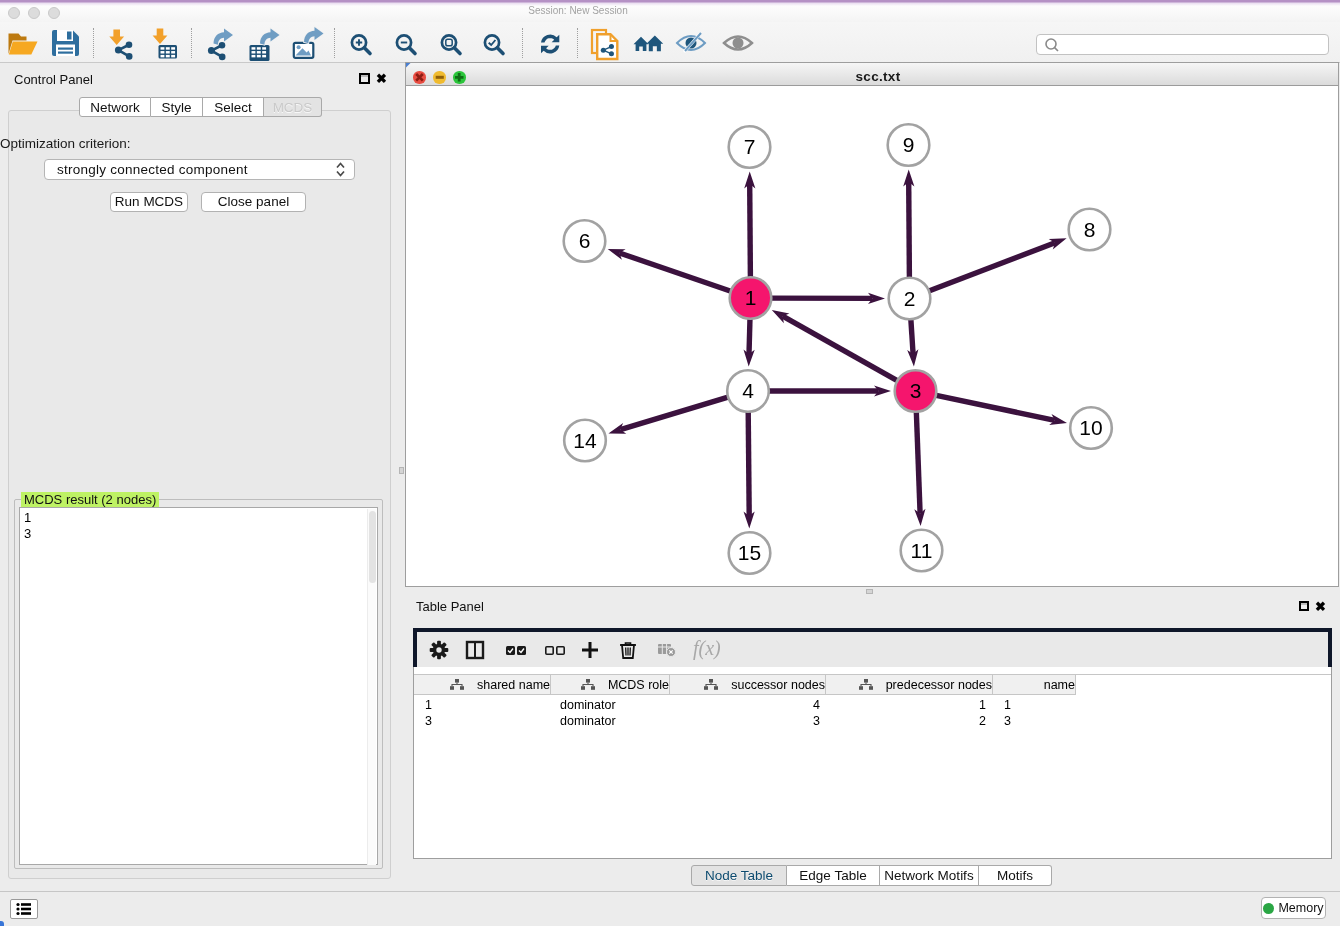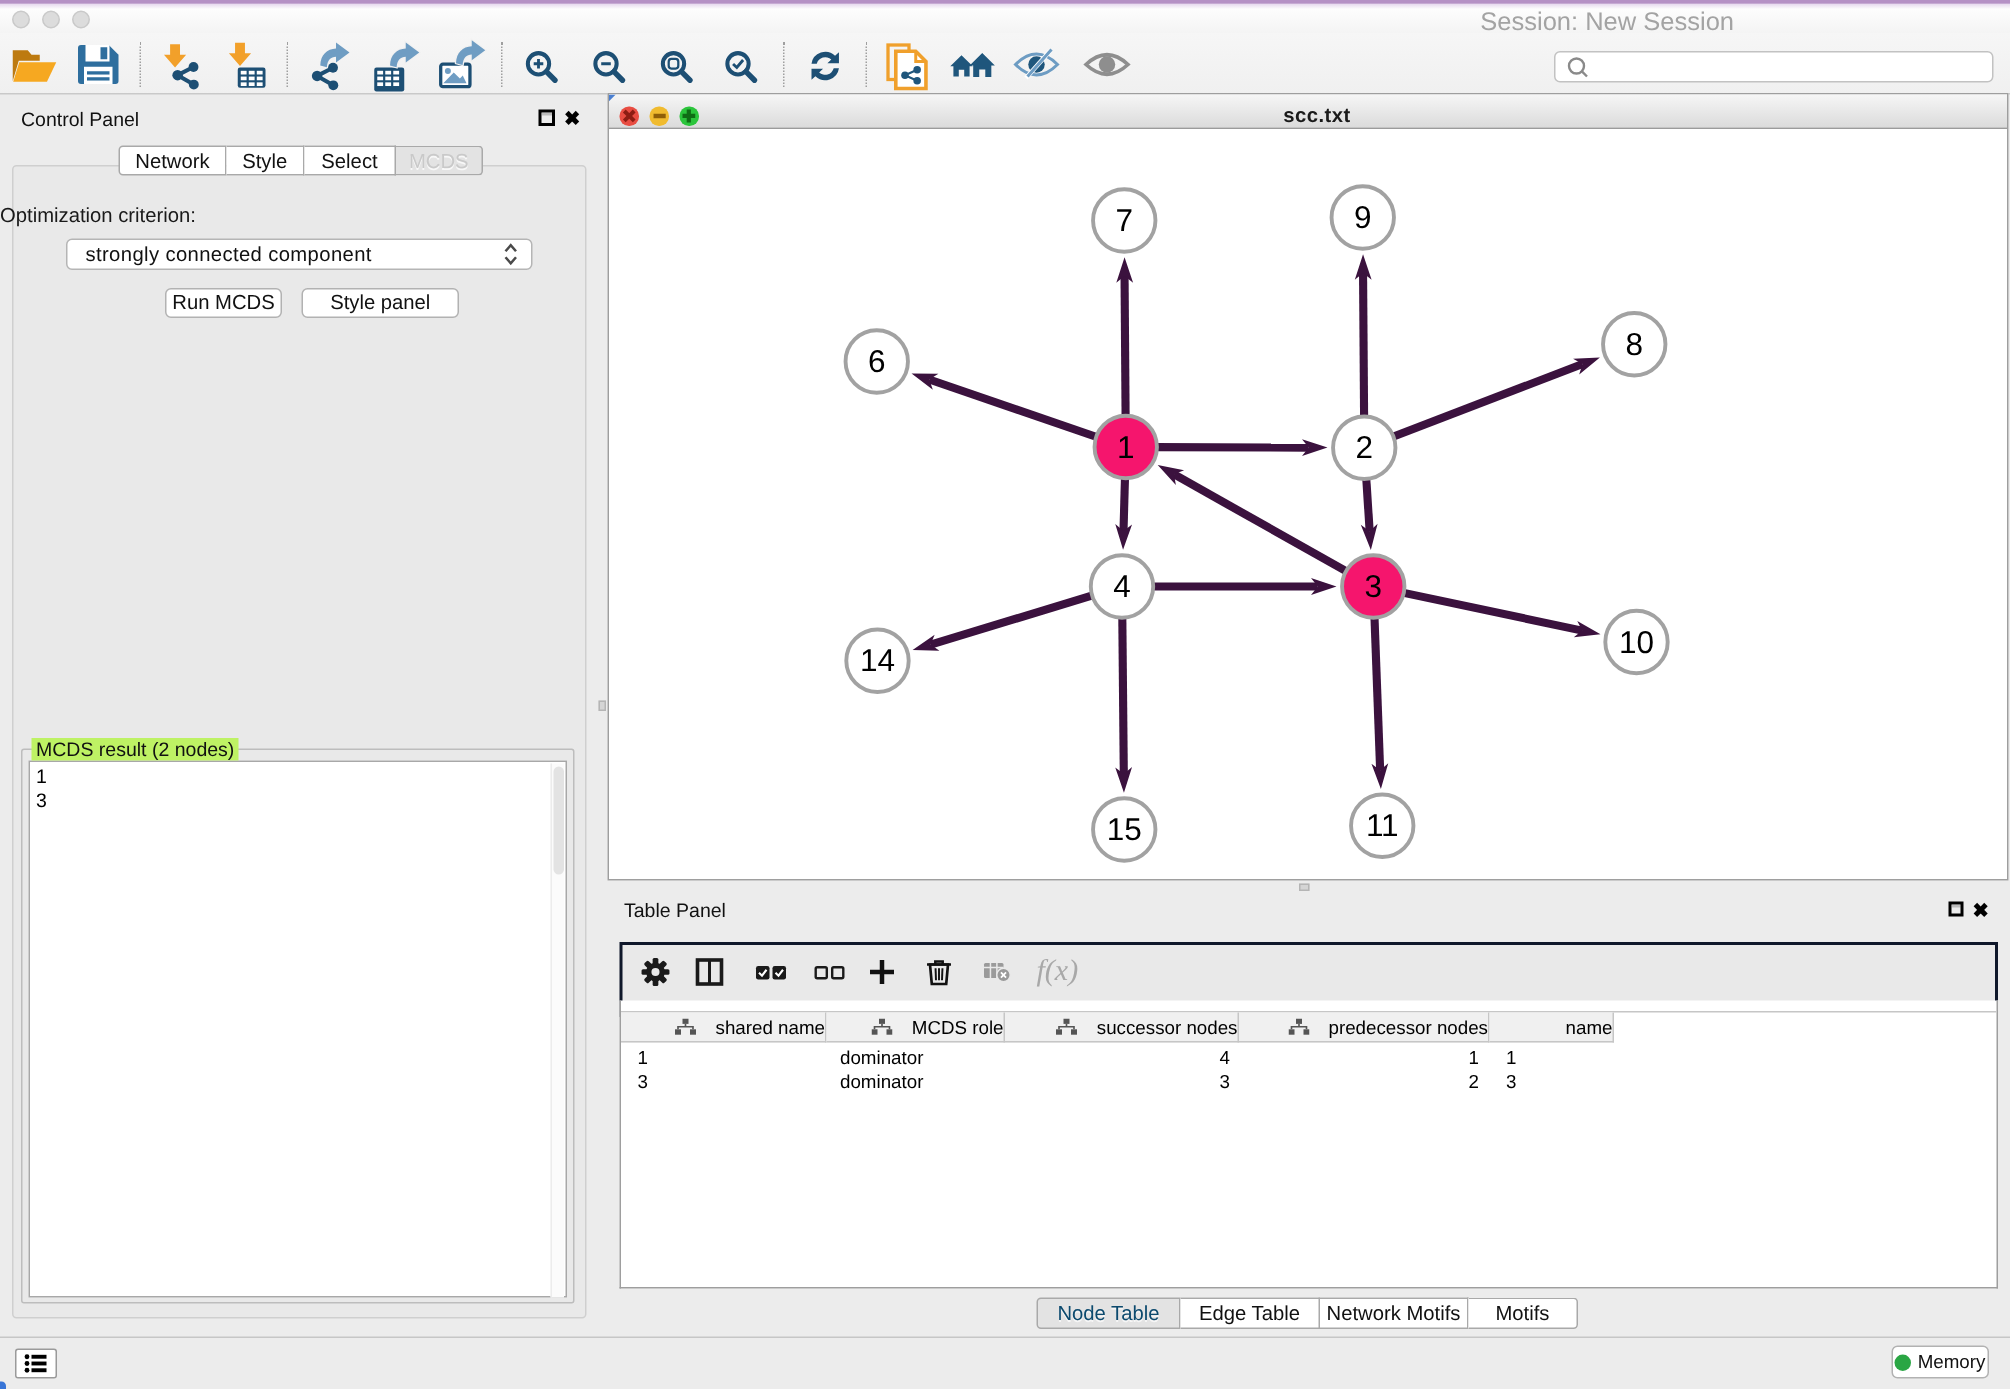--- a/index.html
+++ b/index.html
@@ -1,21 +1,21 @@
 <!DOCTYPE html>
 <html><head><meta charset="utf-8"><style>
 *{margin:0;padding:0;box-sizing:border-box}
 html,body{width:1340px;height:926px;overflow:hidden;background:#ececec;
  font-family:"Liberation Sans",sans-serif;-webkit-font-smoothing:antialiased}
 #titlebar{position:absolute;left:0;top:0;width:1340px;height:22px;
  background:linear-gradient(#b591c5 0,#b591c5 2px,#e9ddf0 3px,#fdfdfd 6px,#f4f4f4 22px)}
 #titlebar .tl{position:absolute;top:7px;width:12px;height:12px;border-radius:50%;
  background:#dcdcdc;border:1px solid #c9c9c9}
-#title{position:absolute;top:5px;left:0;width:1156px;text-align:right;
- font-size:17px;color:#a3a3a3}
+#title{position:absolute;top:5px;left:0;width:1156px;text-align:center;
+ font-size:10px;color:#a3a3a3}
 #toolbar{position:absolute;left:0;top:22px;width:1340px;height:41px;
  background:linear-gradient(#f6f6f6,#f0f0f0);border-bottom:1px solid #c9c9c9}
 .vsep{position:absolute;top:6px;height:30px;width:0;border-left:1px dotted #9f9f9f}
 #search{position:absolute;left:1036px;top:34px;width:293px;height:21px;background:#fff;
  border:1px solid #c2c2c2;border-radius:4px}
 
 #cp-title{position:absolute;left:14px;top:72px;font-size:13px;color:#111}
 .paneico{position:absolute;font-size:12px;color:#000}
 #cp-tabs{position:absolute;left:79px;top:97px;height:20px;display:flex;
  font-size:13.5px;color:#111}
@@ -46,21 +46,21 @@
 #frame{position:absolute;left:405px;top:62px;width:934px;height:525px;
  border:1px solid #9e9e9e;background:#fff}
 #frame-tb{position:absolute;left:0;top:0;width:932px;height:23px;
  background:linear-gradient(#f6f6f6,#dbdbdb);border-bottom:1px solid #9b9b9b}
 #frame-tb .b{position:absolute;top:8px;width:12.5px;height:12.5px;border-radius:50%}
 #frame-title{position:absolute;left:6px;top:6px;width:932px;text-align:center;
  font-size:13.5px;color:#1a1a1a;font-weight:bold;letter-spacing:.3px}
 
 #tp-title{position:absolute;left:416px;top:599px;font-size:13px;color:#111}
 #tp-toolbar{position:absolute;left:413px;top:628px;width:919px;height:50px;
- background:#e9e9e9;border:2px solid #0f172a}
+ background:#e9e9e9;border:4px solid #0f172a}
 #tbl{position:absolute;left:413px;top:667px;width:919px;height:192px;background:#fff;
  border:1px solid #9e9e9e;border-top:none;font-size:12.5px;color:#000}
 #tbl-head{position:absolute;left:0;top:7px;width:917px;height:21px;
  border-top:1px solid #c6c6c6}
 #tbl-head .c{position:absolute;top:0;height:20px;background:#f0f0f0;border-bottom:1px solid #c6c6c6;border-right:1px solid #c6c6c6;
  text-align:right;line-height:20px;font-size:12.5px;color:#000}
 .ci{position:relative;top:2px;margin-right:7px;left:-6px}
 #bot-tabs{position:absolute;left:691px;top:865px;height:21px;display:flex;
  font-size:13.5px;color:#111}
 #bot-tabs div{border:1px solid #a9a9a9;border-left:none;background:#fff;
@@ -234,21 +234,21 @@
  <div class="dis" style="width:58px">MCDS</div>
 </div>
 <div id="opt-label">Optimization criterion:</div>
 <div id="dropdown">strongly connected component
  <svg width="11" height="15" style="position:absolute;right:8px;top:2px">
   <path d="M2 5.5 L5.5 1.5 L9 5.5" fill="none" stroke="#4a4a4a" stroke-width="1.7"></path>
   <path d="M2 9.5 L5.5 13.5 L9 9.5" fill="none" stroke="#4a4a4a" stroke-width="1.7"></path>
     </svg>
 </div>
 <div class="btn" style="left:110px;top:192px;width:78px">Run MCDS</div>
-<div class="btn" style="left:201px;top:192px;width:105px">Style panel</div>
+<div class="btn" style="left:201px;top:192px;width:105px">Close panel</div>
 <div id="grp">
  <div id="grp-text">1<br>3
   <div id="grp-sb">
         <div class="thumb"></div>
       </div>
  </div>
 </div>
 <div id="grp-label">MCDS result (2 nodes)</div>
 
 <div id="frame">

